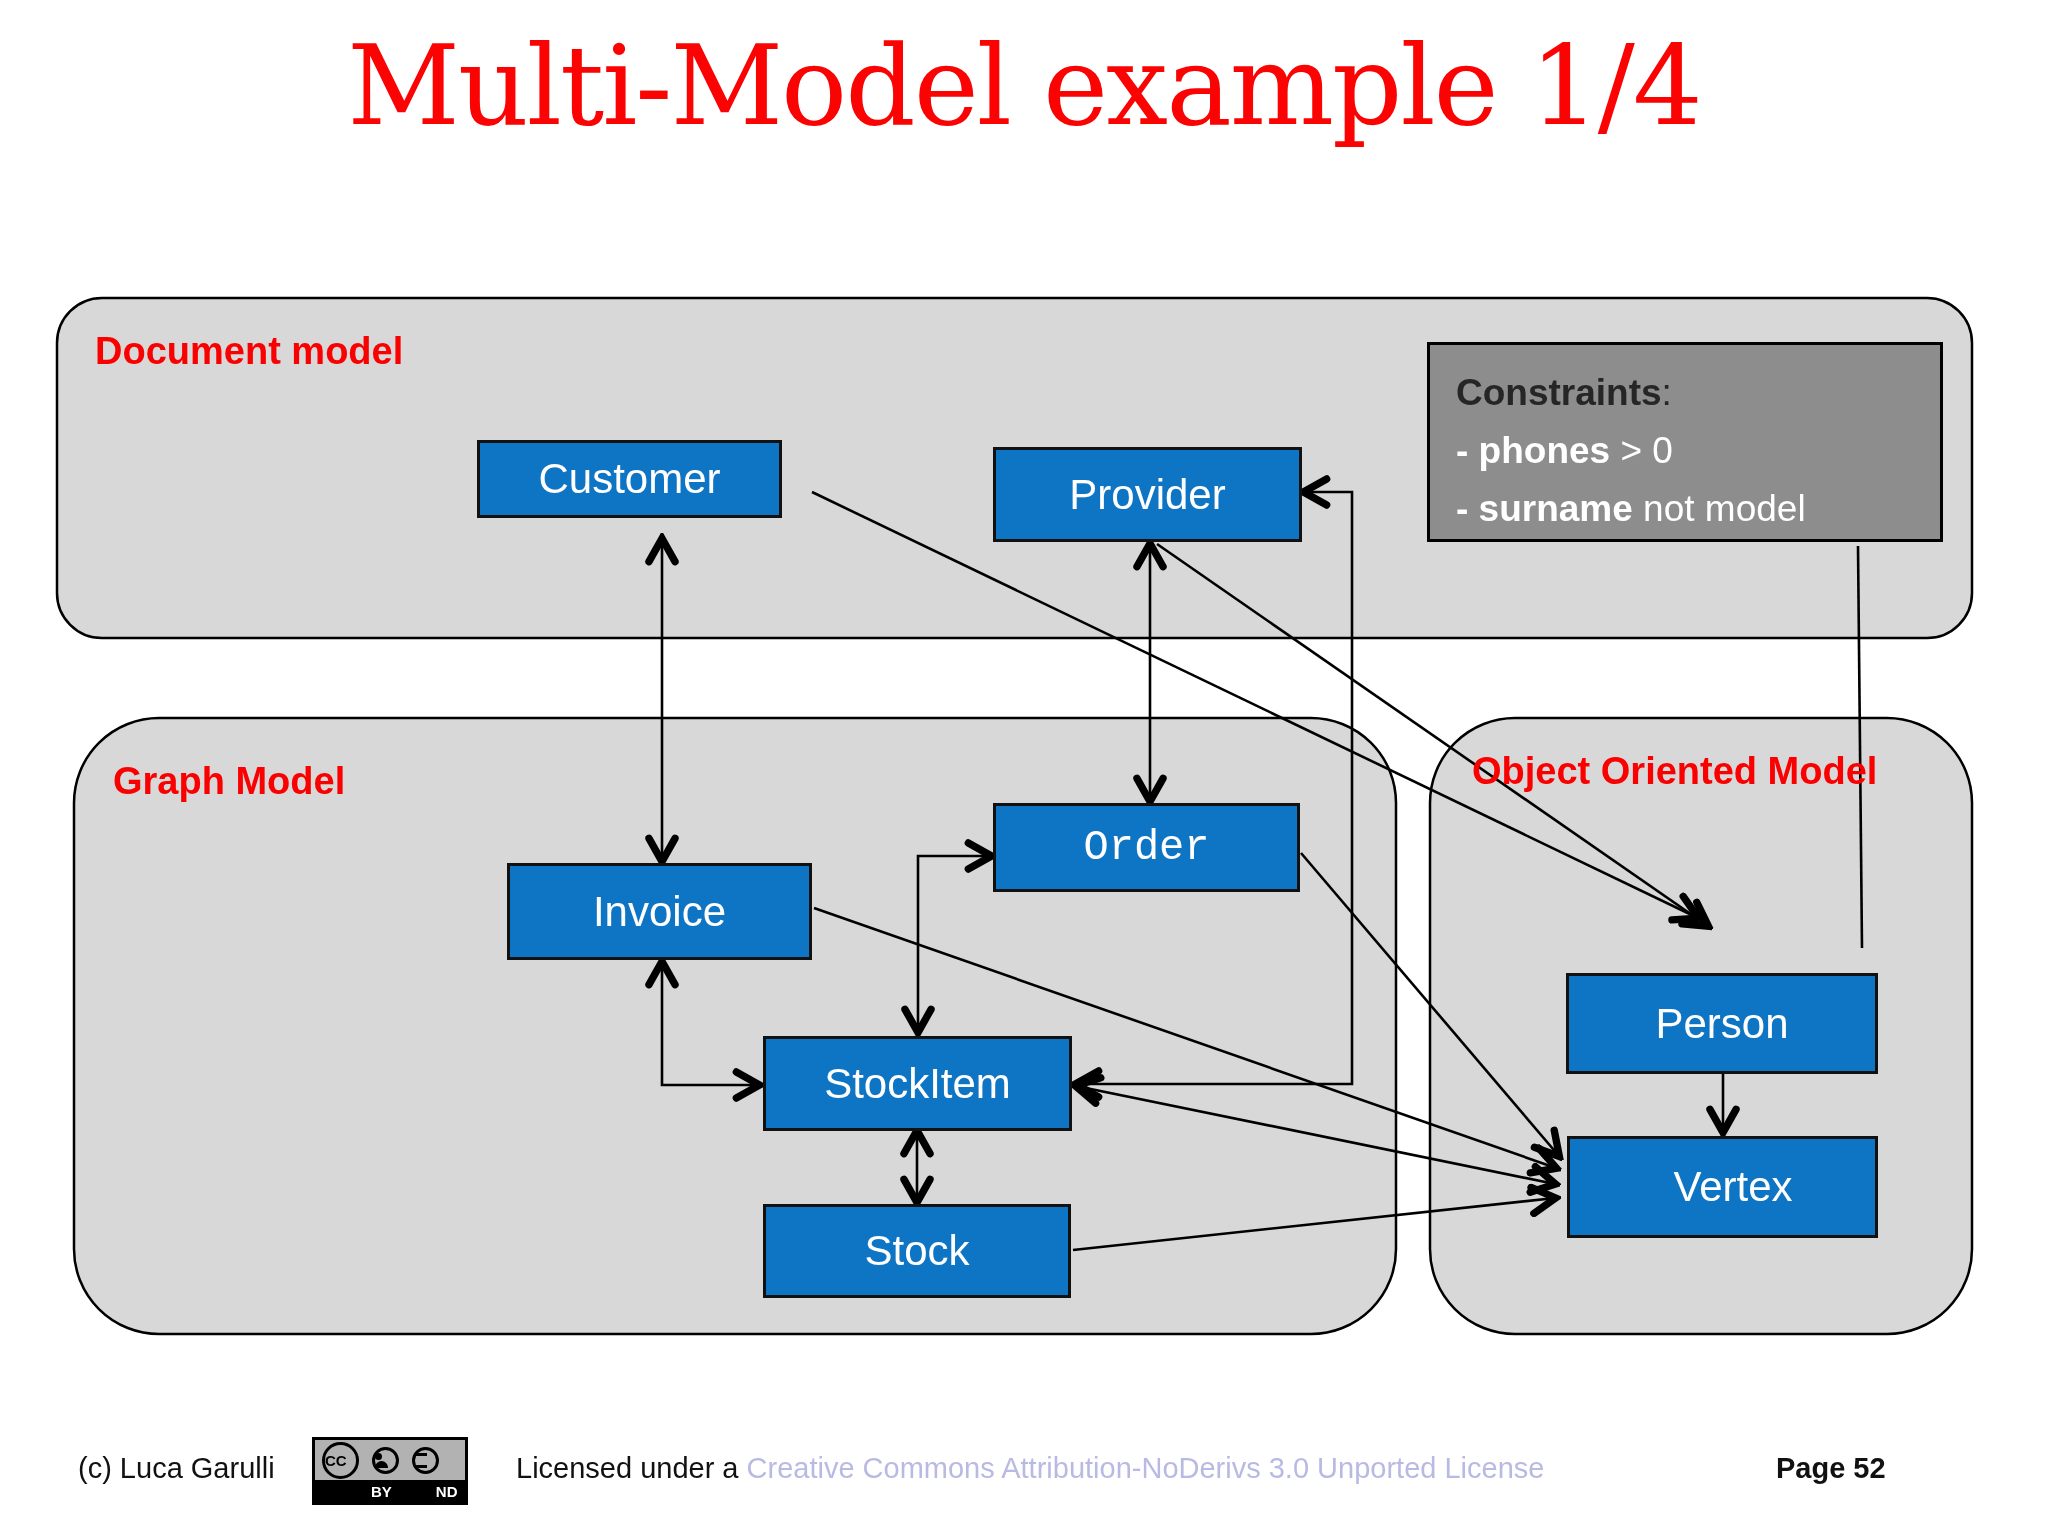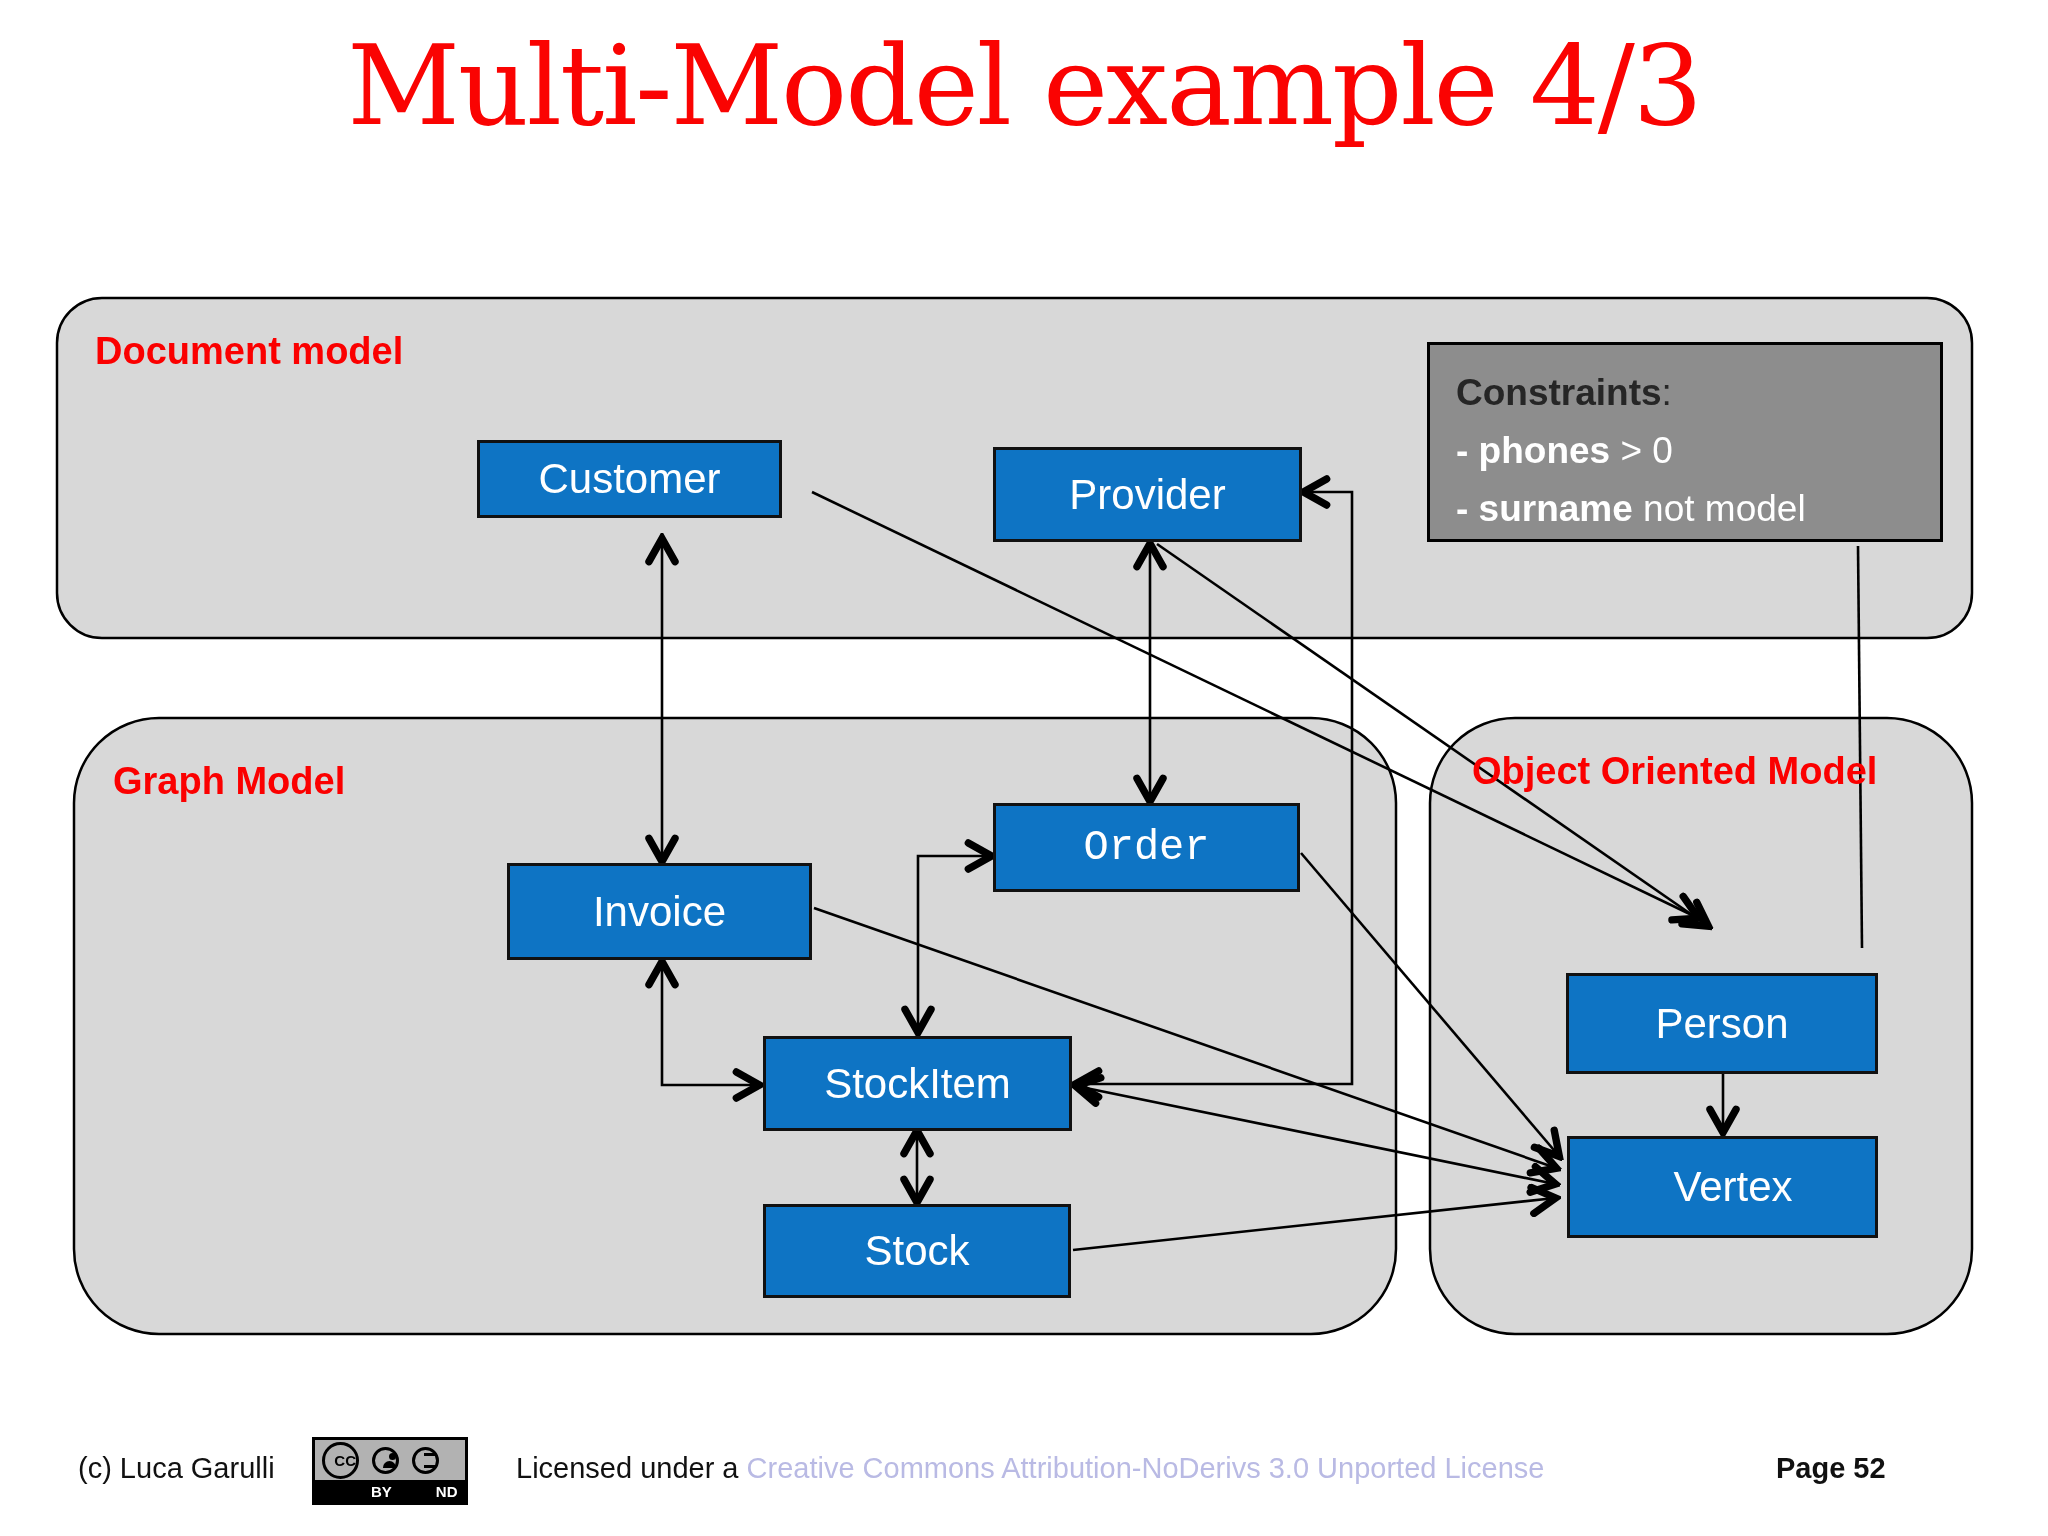--- a/index.html
+++ b/index.html
@@ -35,36 +35,36 @@
   .footer-text{position:absolute;top:1452px;font-size:29px;color:#111;}
   .f-copyright{left:78px;}
   .f-license{left:516px;}
   .f-license .link{color:#b9bae4;}
   .f-page{left:1776px;font-weight:bold;}
 
   .cc-badge{position:absolute;left:312px;top:1437px;width:156px;height:68px;box-sizing:border-box;
             border:3px solid #000;background:#b2b2b2;}
   .cc-top{height:40px;display:flex;align-items:center;gap:13px;padding-left:7px;}
   .cc-circle{border:3px solid #000;border-radius:50%;box-sizing:border-box;
-             display:flex;align-items:flex-end;justify-content:center;flex-direction:column;
+             display:flex;align-items:flex-start;justify-content:center;flex-direction:column;
              color:#000;font-weight:bold;background:transparent;}
   .cc-big{width:37px;height:37px;font-size:15px;}
   .cc-small{width:27px;height:27px;font-size:12px;}
   .p-head{width:7px;height:7px;border-radius:50%;background:#000;margin-bottom:1px;}
   .p-body{width:13px;height:7px;border-radius:7px 7px 0 0;background:#000;}
   .nd-equals{width:12px;height:9px;border-top:3px solid #000;border-bottom:3px solid #000;}
   .cc-bottom{height:22px;background:#000;color:#fff;font-size:15px;font-weight:bold;
              display:flex;align-items:center;padding-left:56px;gap:44px;}
 </style>
 </head>
 <body>
 
 <div class="slide">
 
-  <h1 class="title">Multi-Model example 4/3</h1>
+  <h1 class="title">Multi-Model example 1/4</h1>
 
   <svg class="diagram-svg" viewBox="0 0 2048 1536">
     <defs>
       <marker id="arr" viewBox="0 0 12 12" refX="10" refY="6" markerWidth="34" markerHeight="34" markerUnits="userSpaceOnUse" orient="auto-start-reverse">
         <path d="M2,1.4 L10.2,6 L2,10.6" fill="none" stroke="#000" stroke-width="2.6" stroke-linecap="round"></path>
       </marker>
     </defs>
 
     <rect x="57" y="298" width="1915" height="340" rx="45" fill="#d8d8d8" stroke="#000" stroke-width="2.5"></rect>
     <rect x="74" y="718" width="1322" height="616" rx="85" fill="#d8d8d8" stroke="#000" stroke-width="2.5"></rect>

